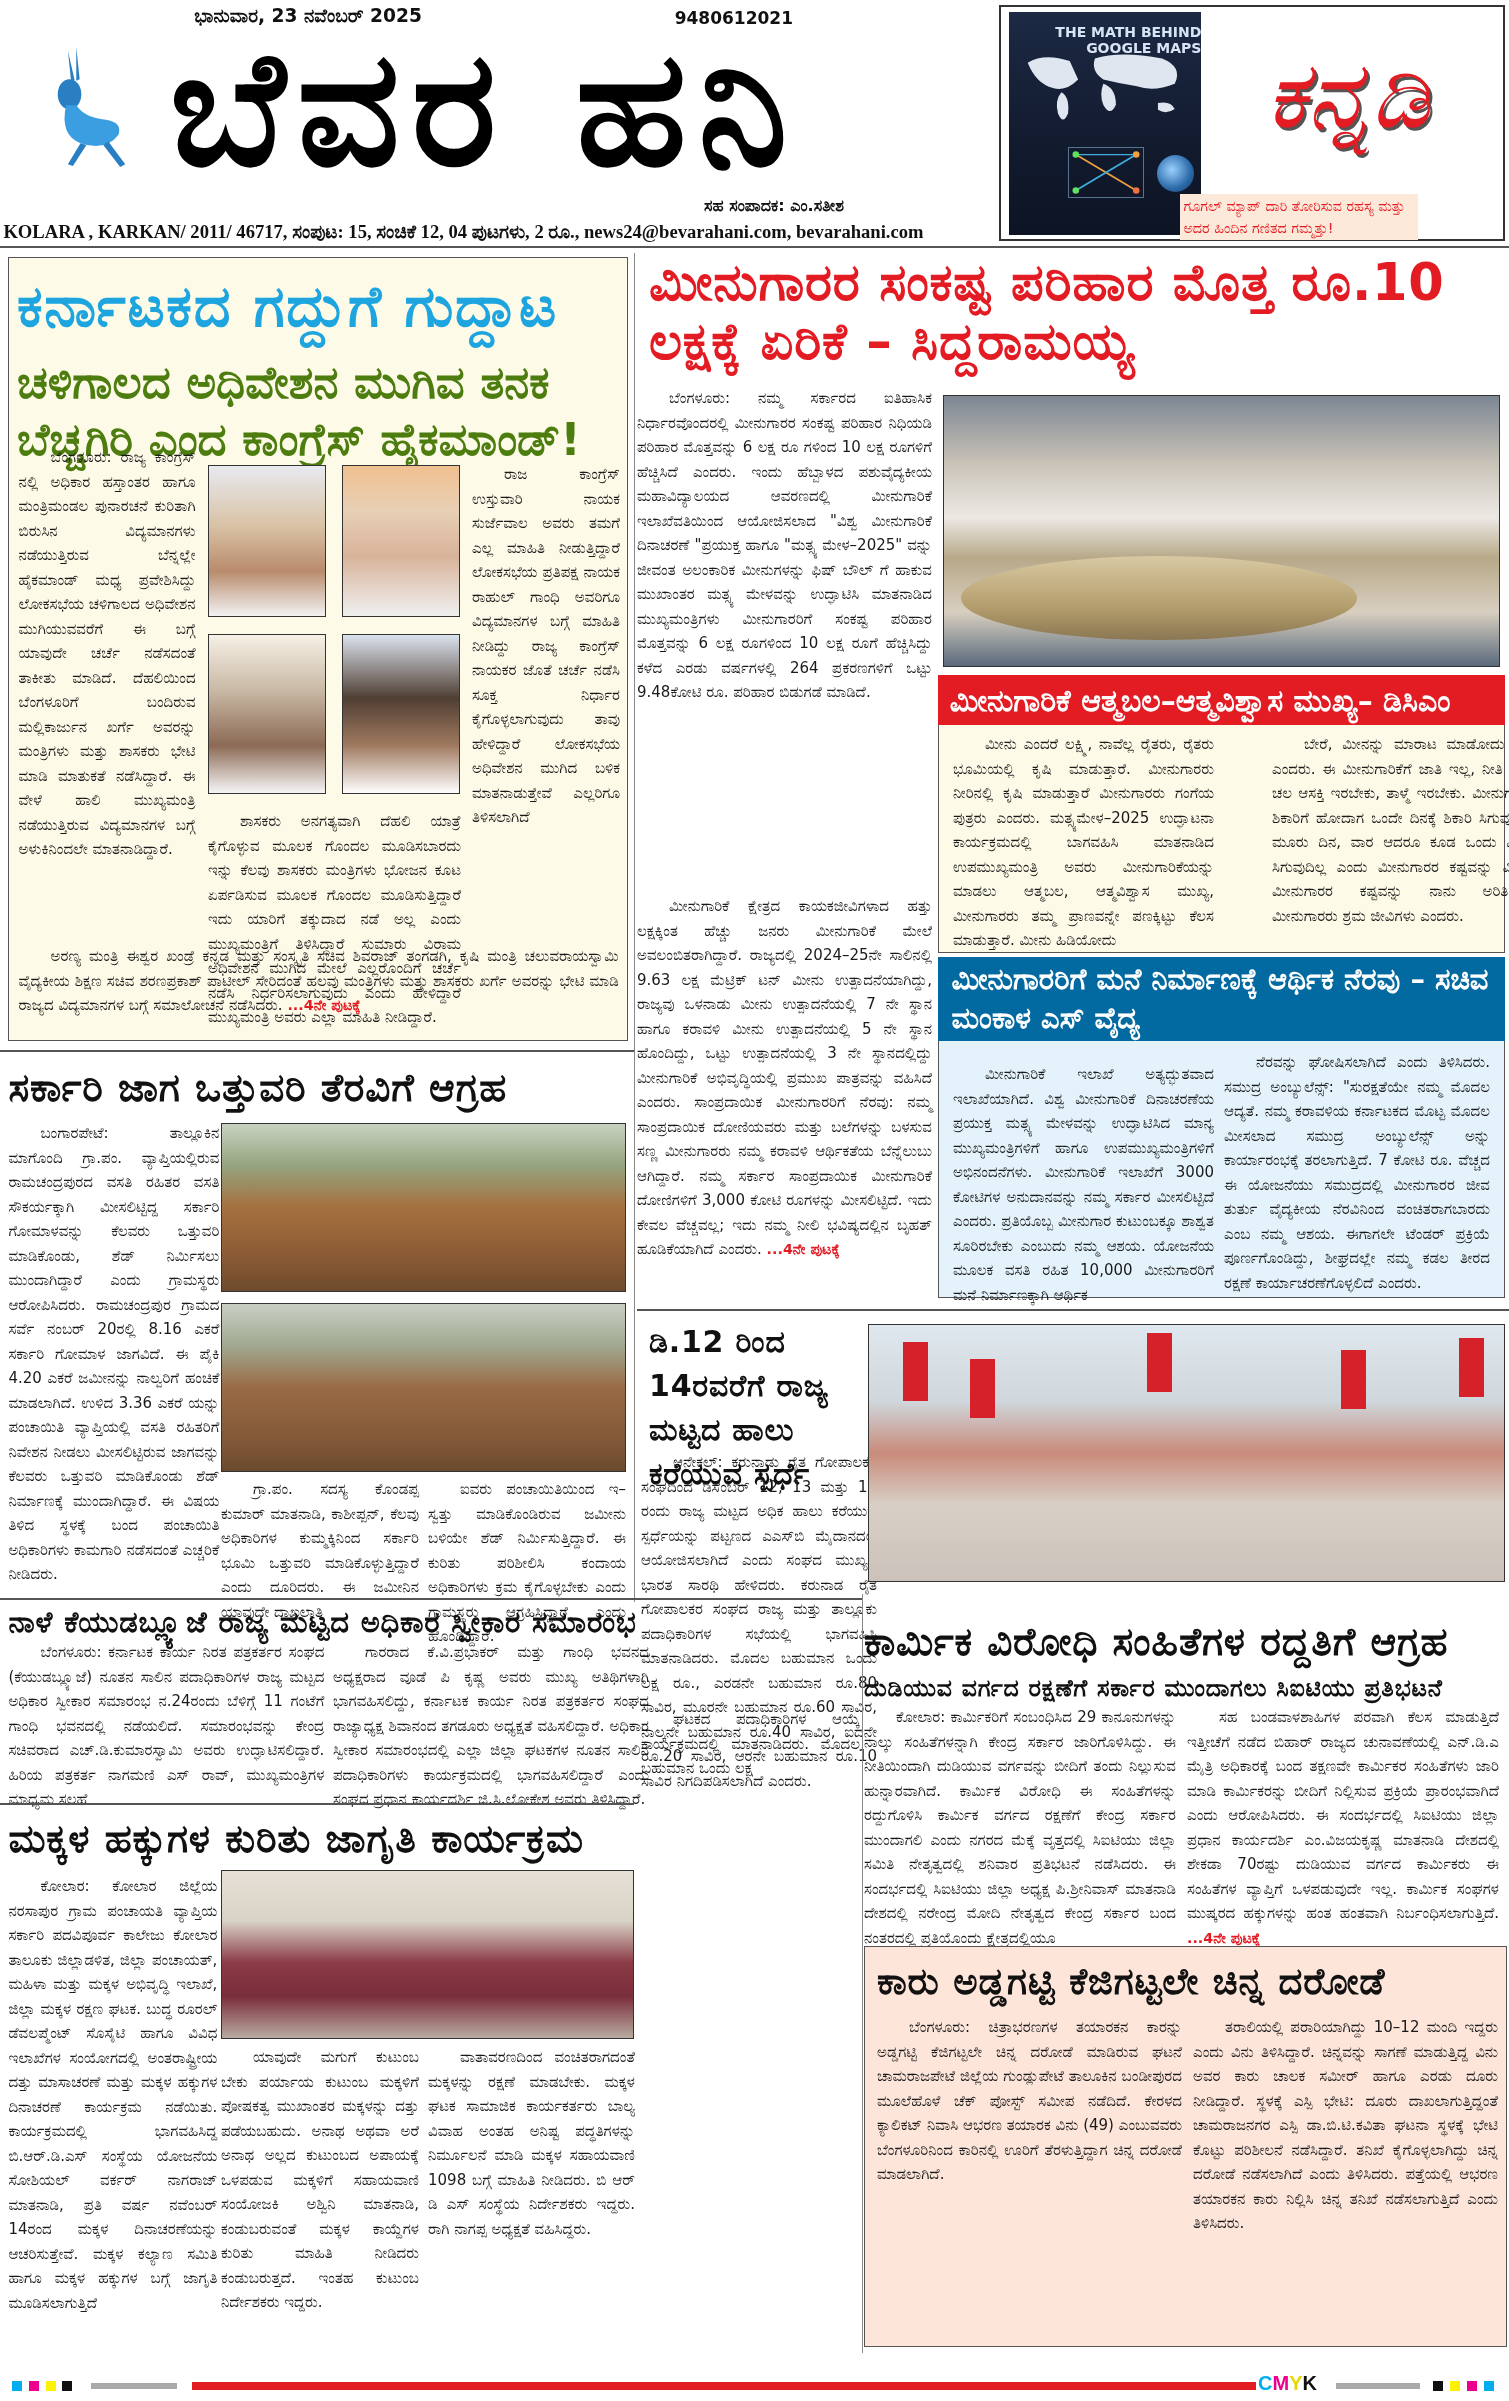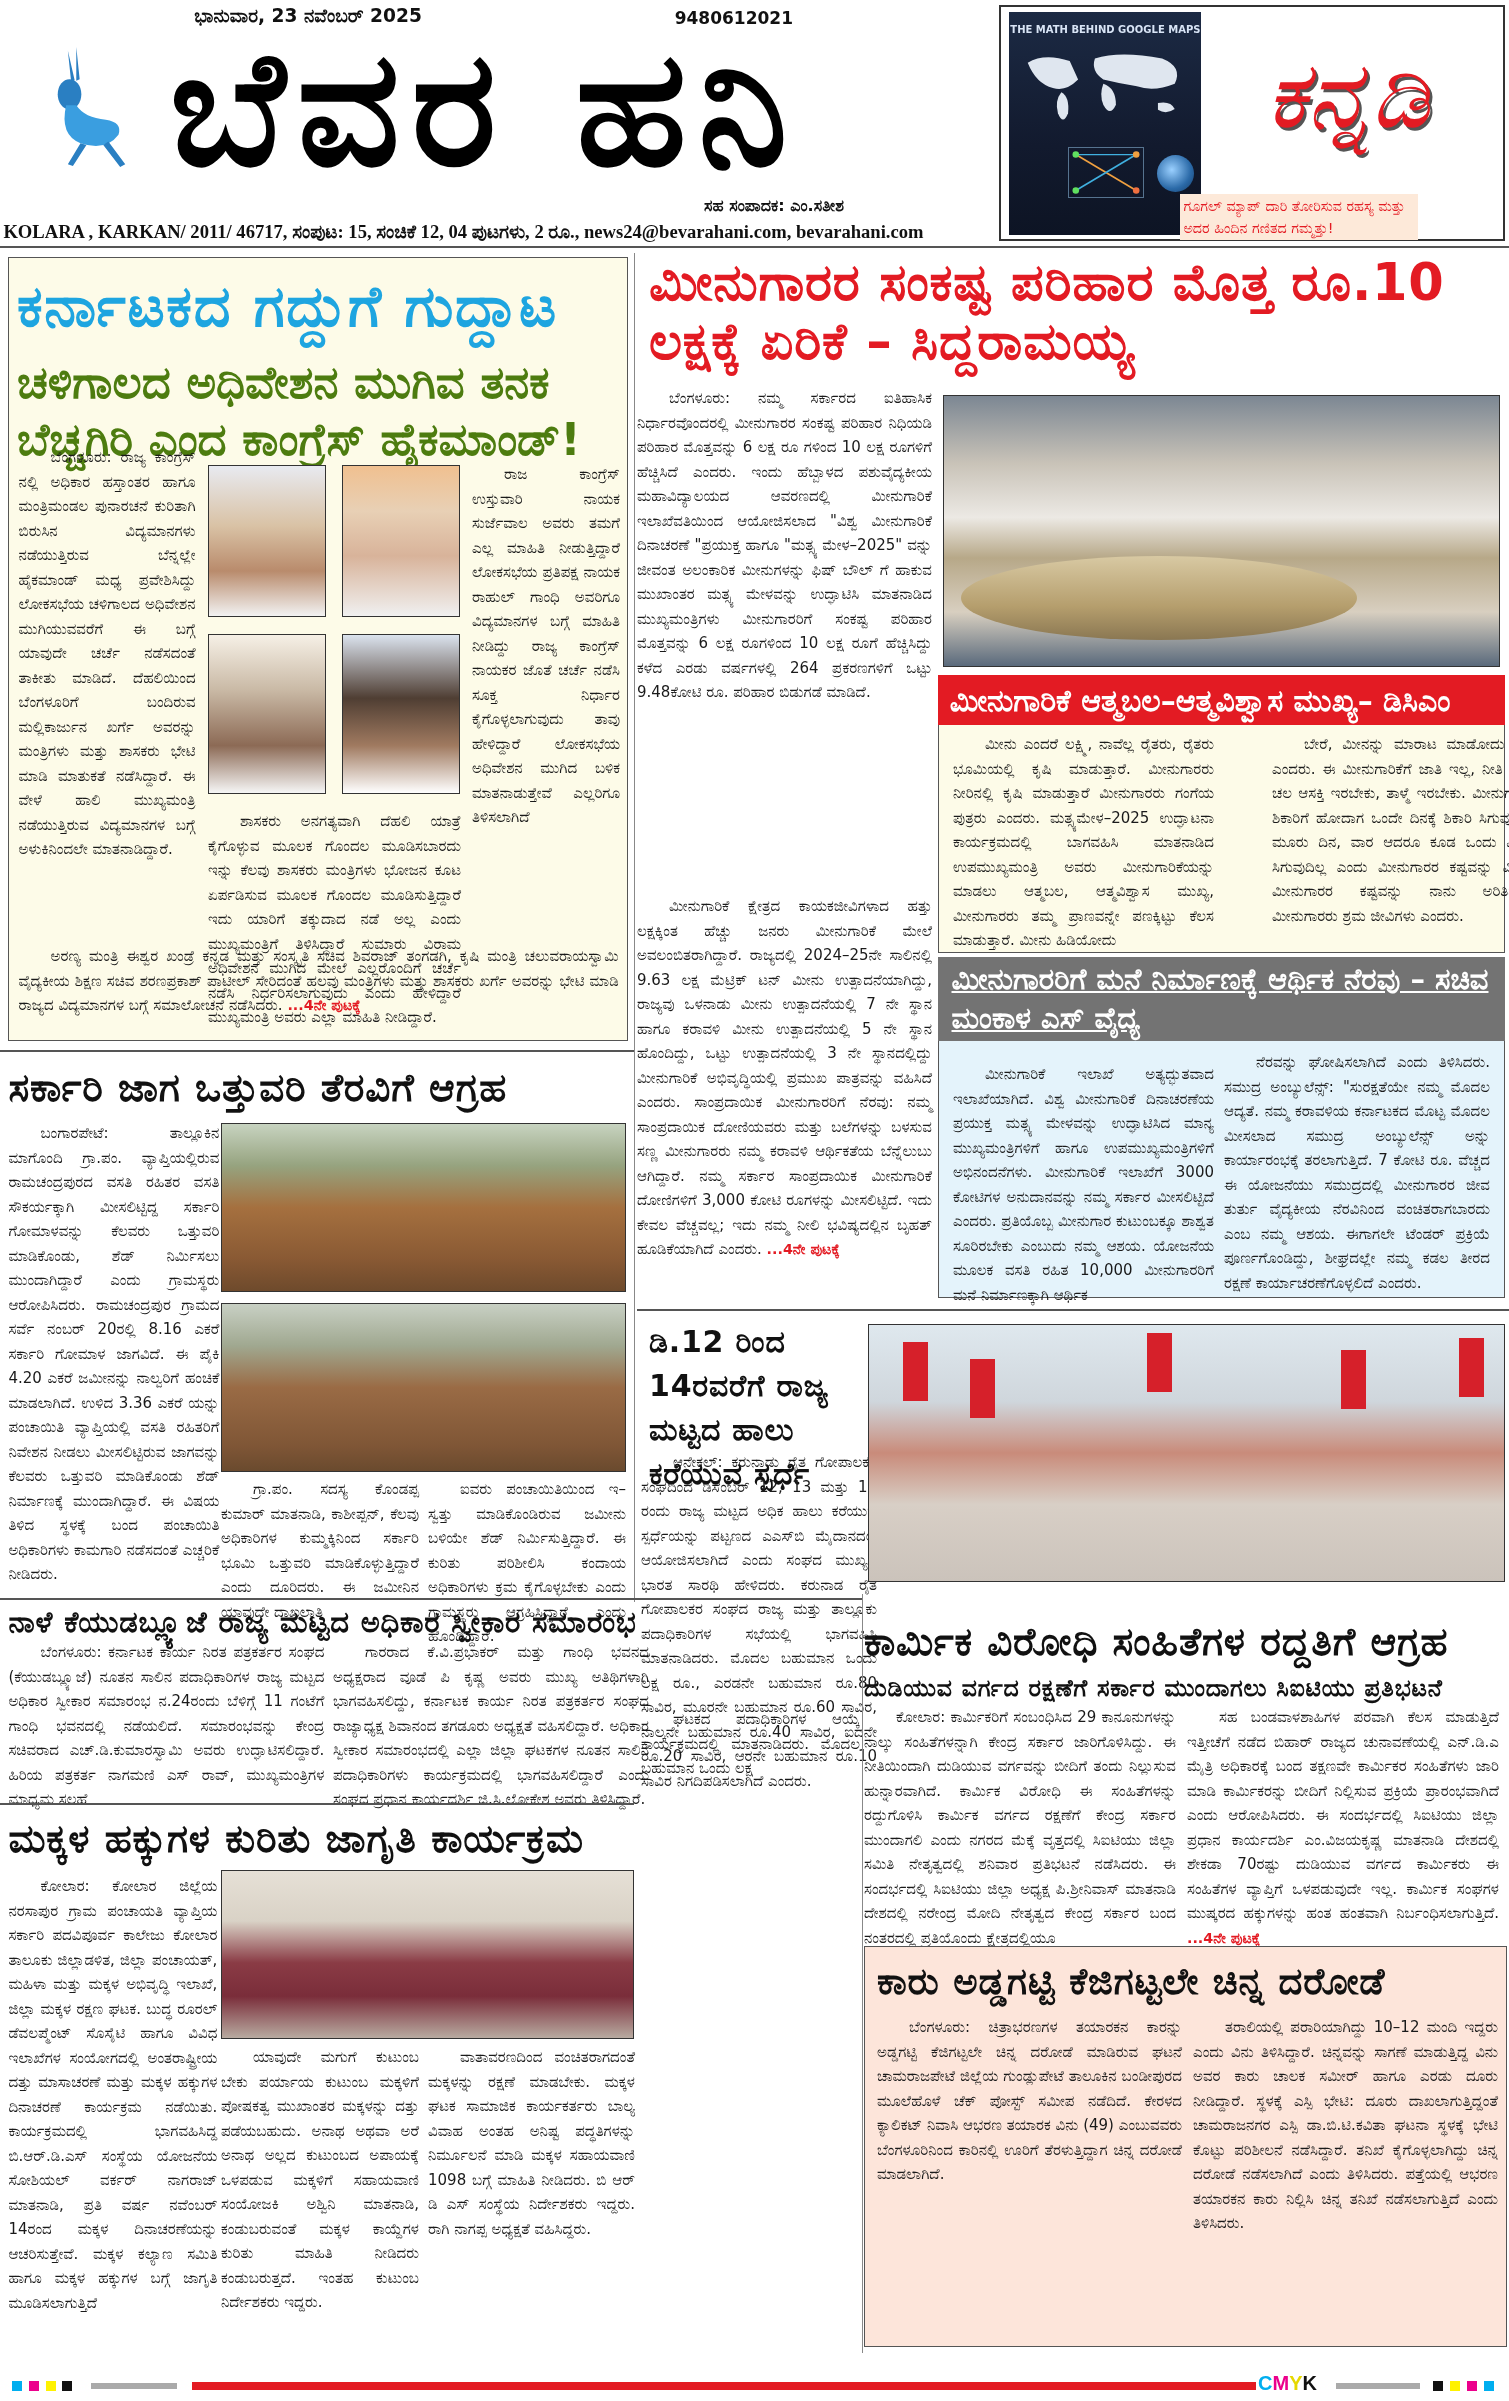--- a/index.html
+++ b/index.html
@@ -17,21 +17,21 @@
   #masthead-phone { left: 371px; top: 8.4px; width: 422px; text-align: right; font-size: 17px; font-weight: bold; }
   #logo-deer { left: 34px; top: 42px; width: 93px; height: 135px; }
   #masthead-title { left: 122px; top: 23.6px; width: 725px; height: 169px; font-size: 160px; line-height: 169px; font-weight: bold; letter-spacing: 11.8px; text-align: center; color: #000; }
   #masthead-editor { left: 658px; top: 196px; width: 186px; text-align: right; font-size: 16px; font-weight: bold; }
   #masthead-info { left: 3.4px; top: 221px; width: 843px; font-family: "Liberation Serif", serif; font-size: 18.6px; font-weight: bold; white-space: nowrap; text-align: center; }
   #masthead-rule { left: 0; top: 246px; width: 1509px; height: 1.7px; background: #555; }
 
   
   #ad-box { left: 999px; top: 5px; width: 506px; height: 236px; border: 2.5px double #333; background: #fff; }
   #ad-image { left: 8.4px; top: 5px; width: 192px; height: 223px; background: linear-gradient(#1c2a44, #121a2e 60%, #0d1424); overflow: hidden; }
-  #ad-image-title { left: 0; top: 11.8px; width: 192px; text-align: center; color: #d8e4f5; font-size: 10px; font-weight: bold; }
+  #ad-image-title { left: 0; top: 11.8px; width: 192px; text-align: right; color: #d8e4f5; font-size: 14px; font-weight: bold; }
   #ad-map { left: 10px; top: 34px; width: 172px; height: 84px; }
   #ad-network { left: 59px; top: 135px; width: 76px; height: 51px; border: 0.8px solid #56738f; }
   #ad-globe { left: 148px; top: 143px; width: 37px; height: 37px; border-radius: 50%; background: radial-gradient(circle at 40% 40%, #9ad0ff, #2b6aa8 60%, #143a66); }
   #ad-logo { left: 199px; top: 17px; width: 295px; height: 143px; font-family: "DejaVu Serif", serif; font-style: italic; font-size: 93px; line-height: 143px; color: #e31b23; text-align: center; text-shadow: 2.5px 2.5px 0 #555; }
   #ad-caption { left: 179px; top: 187px; width: 238px; height: 46px; background: #fde9d9; color: #e31b23; font-size: 14.3px; line-height: 22px; font-weight: normal; padding: 0.8px 3.4px; }
 
   
   #lead-box { left: 8.4px; top: 257px; width: 620px; height: 784px; background: #fdfbe8; border: 1.7px solid #555; }
   #lead-kicker { left: 17px; top: 268px; width: 607px; font-size: 57px; line-height: 76px; font-weight: bold; color: #1ea5e0; letter-spacing: 1.7px; }
   #lead-headline { left: 17px; top: 354px; width: 607px; font-size: 45px; line-height: 57px; font-weight: bold; color: #4d7c0f; }
@@ -49,21 +49,21 @@
   #fish-col1 { left: 637px; top: 386px; width: 295px; }
   #fish-photo { left: 943px; top: 395px; width: 557px; height: 272px; background: linear-gradient(180deg, #7c8793 0, #c9c3b8 25%, #ece9e4 45%, #b7a888 60%, #d8cfc0 80%, #5a6a7c 100%); }
   #fish-photo-fish { left: 17px; top: 160px; width: 396px; height: 84px; border-radius: 50%; background: linear-gradient(180deg, #d8c9a3, #b59e6d 60%, #8a7752); }
   #fish-sub-bar { left: 938px; top: 675px; width: 567px; height: 51px; background: #e31b23; color: #fff; font-size: 30px; line-height: 51px; font-weight: bold; padding-left: 11.8px; }
   #fish-sub-box { left: 938px; top: 725px; width: 567px; height: 228px; background: #fdfbe8; border: 1.7px solid #555; border-top: none; }
   #fish-sub-col1 { left: 953px; top: 732px; width: 261px; }
   #fish-sub-col2 { left: 1224px; top: 732px; width: 266px; margin-left: 48px; }
   #fish-col1b { left: 637px; top: 894px; width: 295px; }
 
   
-  #house-bar { left: 938px; top: 957px; width: 567px; height: 84px; background: #737373; color: #fff; font-size: 29px; line-height: 39px; font-weight: bold; padding: 3.4px 13.5px; text-decoration: underline; }
+  #house-bar { left: 938px; top: 957px; width: 567px; height: 84px; background: #0369a1; color: #fff; font-size: 29px; line-height: 39px; font-weight: bold; padding: 3.4px 13.5px; }
   #house-box { left: 938px; top: 1041px; width: 567px; height: 257px; background: #e4f3fb; border: 1.7px solid #555; border-top: none; }
   #house-col1 { left: 953px; top: 1050px; width: 261px; margin-top: 12px; }
   #house-col2 { left: 1224px; top: 1050px; width: 266px; }
 
   
   #encroach-headline { left: 8.4px; top: 1058px; width: 624px; font-size: 39px; line-height: 59px; }
   #encroach-col1 { left: 8.4px; top: 1121px; width: 211px; }
   #encroach-photo-1 { left: 221px; top: 1123px; width: 405px; height: 169px; background: linear-gradient(180deg, #c7d3c0 0, #96a37f 25%, #a5703f 50%, #8a5a34 80%, #6e4a2c 100%); }
   #encroach-photo-2 { left: 221px; top: 1303px; width: 405px; height: 169px; background: linear-gradient(180deg, #c8d0c4 0, #a0a890 25%, #9a6b45 50%, #7f5636 85%, #6a4a2e 100%); }
   #encroach-col2 { left: 221px; top: 1477px; width: 198px; }

